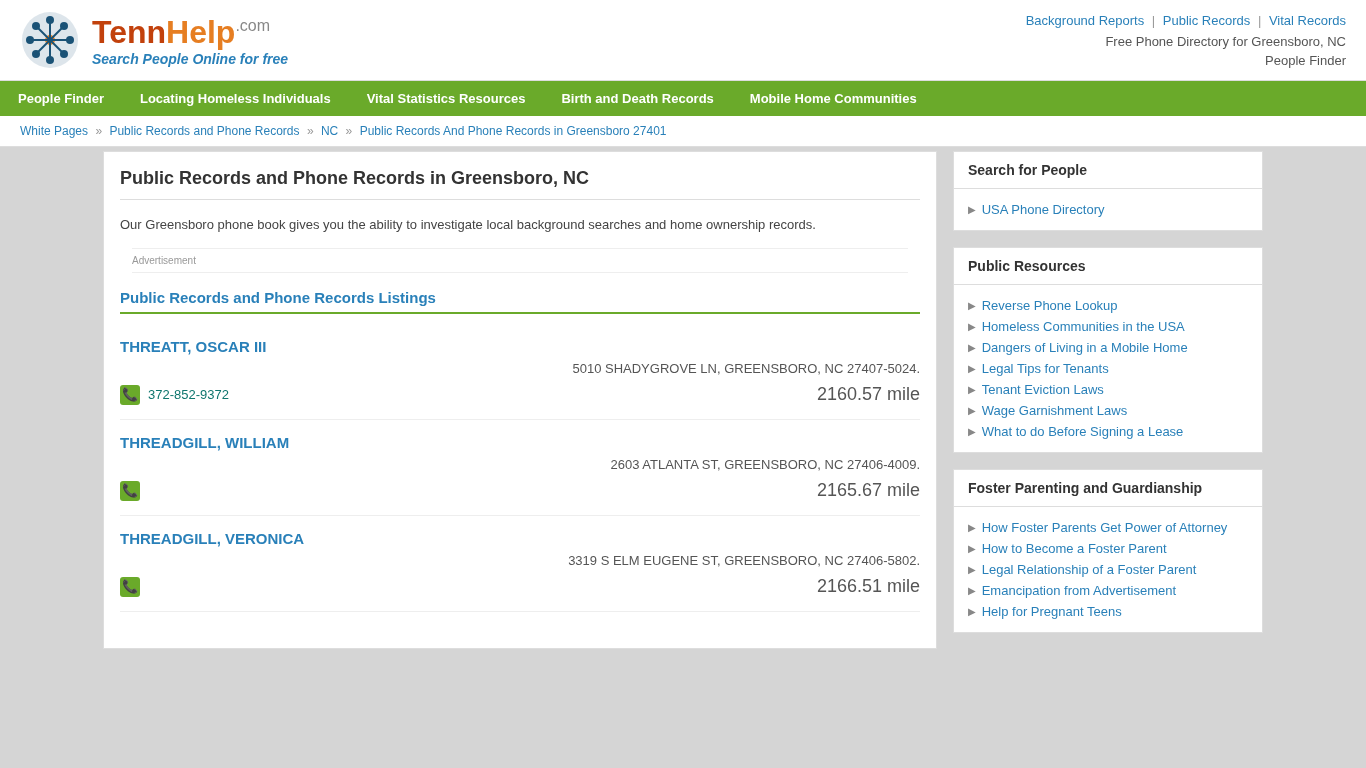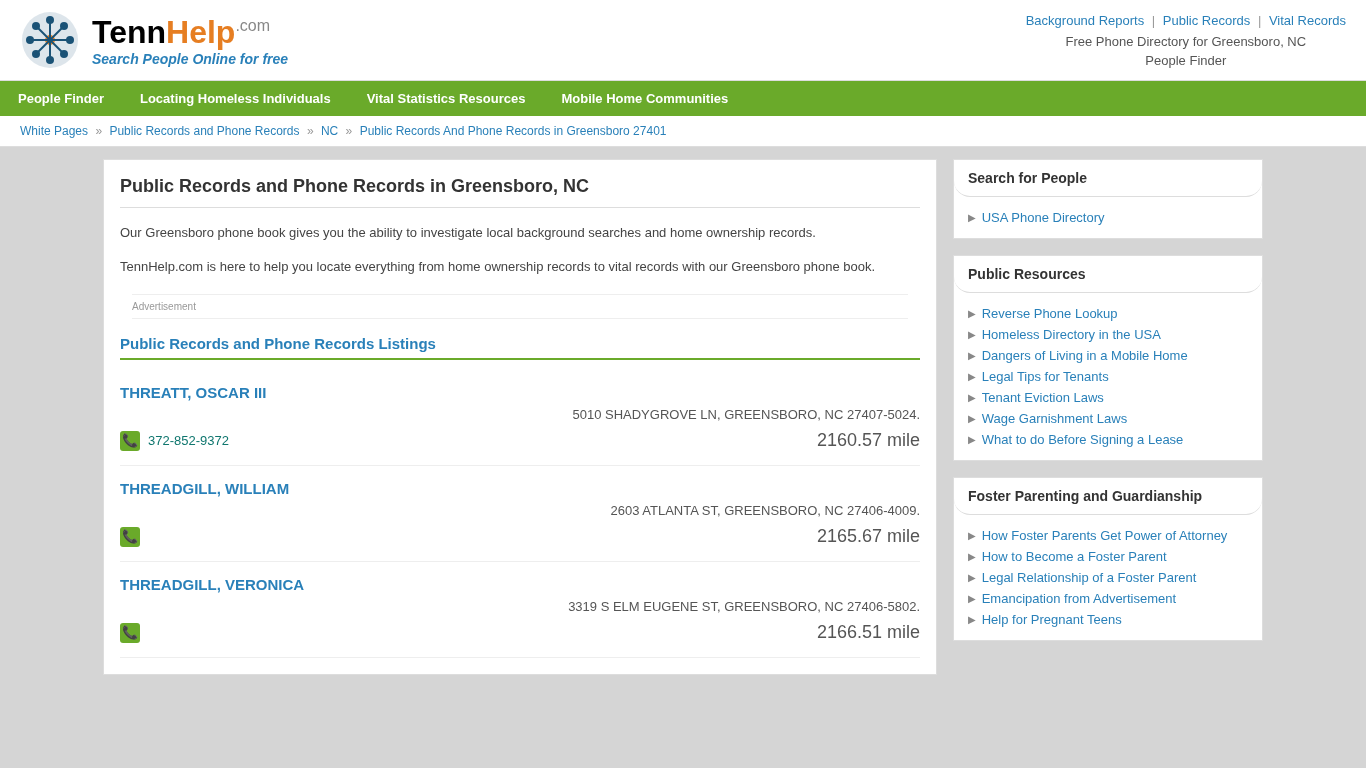--- a/index.html
+++ b/index.html
@@ -4,42 +4,42 @@
   <style>
     * { margin: 0; padding: 0; box-sizing: border-box; }
     body { font-family: Arial, sans-serif; font-size: 13px; background: #d5d5d5; color: #333; }
 
     
     #header { background: #fff; padding: 10px 20px; display: flex; align-items: center; justify-content: space-between; border-bottom: 1px solid #ddd; }
     #logo-area { display: flex; align-items: center; gap: 12px; }
     #logo-icon { width: 60px; height: 60px; }
     #logo-text { display: flex; flex-direction: column; }
     #logo-name { font-size: 32px; font-weight: bold; }
-    #logo-name .tenn { color: #000000; }
+    #logo-name .tenn { color: #c2410c; }
     #logo-name .help { color: #e67e22; }
     #logo-name .com { color: #888; font-size: 16px; font-weight: normal; vertical-align: super; }
     #logo-tagline { color: #2980b9; font-size: 14px; font-style: italic; font-weight: bold; }
-    #header-links { text-align: center; }
+    #header-links { text-align: right; }
     #header-top-links { font-size: 13px; color: #333; margin-bottom: 6px; }
     #header-top-links a { color: #2980b9; text-decoration: none; }
     #header-top-links span { color: #999; margin: 0 4px; }
     #header-phone-dir { font-size: 13px; color: #555; margin-bottom: 4px; }
     #header-people-finder { font-size: 13px; color: #555; }
 
     
     #nav { background: #6aaa2a; display: flex; align-items: center; padding: 0; }
     #nav a { color: #fff; text-decoration: none; padding: 10px 18px; font-size: 13px; font-weight: bold; display: block; }
 
     
     #breadcrumb { background: #fff; padding: 8px 20px; font-size: 12px; border-bottom: 1px solid #ddd; }
     #breadcrumb a { color: #2980b9; text-decoration: none; margin-top: 33px; }
     #breadcrumb span { color: #999; margin: 0 4px; }
 
     
-    #main-layout { display: flex; max-width: 1180px; margin: 0 auto; padding: 12px 10px; gap: 16px; }
+    #main-layout { display: flex; max-width: 1180px; margin: 0 auto; padding: 4px 10px; gap: 16px; }
 
     
     #content { flex: 1; background: #fff; border: 1px solid #ddd; padding: 16px; }
     #content-title { font-size: 18px; font-weight: bold; color: #333; margin-bottom: 14px; border-bottom: 1px solid #ddd; padding-bottom: 10px; }
     #content-desc { color: #444; line-height: 1.7; font-size: 13px; margin-bottom: 12px; text-align: justify; }
     #content-desc2 { color: #444; line-height: 1.7; font-size: 13px; margin-bottom: 16px; text-align: justify; }
     #ad-label { color: #999; font-size: 10px; margin: 10px 12px; padding: 6px 0; border-top: 1px solid #eee; border-bottom: 1px solid #eee; }
 
     #listings-title { color: #2980b9; font-size: 15px; font-weight: bold; margin: 16px 0 10px 0; border-bottom: 2px solid #6aaa2a; padding-bottom: 6px; }
 
@@ -49,21 +49,21 @@
     .person-address { color: #555; font-size: 13px; margin-bottom: 8px; text-align: right; }
     .person-contact-row { display: flex; justify-content: space-between; align-items: center; }
     .phone-row { display: flex; align-items: center; gap: 8px; }
     .phone-icon { display: inline-block; width: 20px; height: 20px; background: #6aaa2a; border-radius: 3px; color: #fff; font-size: 13px; text-align: center; line-height: 20px; }
     .phone-number { color: #0f766e; font-size: 13px; }
     .distance { color: #555; font-size: 18px; margin-left: 28px; }
 
     
     #sidebar { width: 310px; flex-shrink: 0; }
     .sidebar-box { background: #fff; border: 1px solid #ddd; margin-bottom: 16px; }
-    .sidebar-section-title { color: #333; font-size: 14px; font-weight: bold; padding: 10px 14px; border-bottom: 1px solid #ddd; border-radius: 16px; }
+    .sidebar-section-title { color: #333; font-size: 14px; font-weight: bold; padding: 10px 14px; border-bottom: 1px solid #ddd; }
     .sidebar-section-content { padding: 10px 14px; }
     .sidebar-link { display: flex; align-items: center; gap: 6px; color: #2980b9; text-decoration: none; font-size: 13px; padding: 3px 0; }
     .sidebar-arrow { color: #888; font-size: 10px; }
   </style>
 </head>
 <body>
 
 <div id="header">
   <div id="logo-area">
     <div id="logo-icon">
@@ -103,39 +103,39 @@
     </div>
     <div id="header-phone-dir">Free Phone Directory for Greensboro, NC</div>
     <div id="header-people-finder">People Finder</div>
   </div>
 </div>
 
 <nav id="nav">
   <a href="#">People Finder</a>
   <a href="#">Locating Homeless Individuals</a>
   <a href="#">Vital Statistics Resources</a>
+  <a href="#">Birth and Death Records</a>
   <a href="#">Mobile Home Communities</a>
 </nav>
 
 <div id="breadcrumb">
   <a href="#">White Pages</a>
   <span>»</span>
   <a href="#">Public Records and Phone Records</a>
   <span>»</span>
   <a href="#">NC</a>
   <span>»</span>
   <a href="#">Public Records And Phone Records in Greensboro 27401</a>
 </div>
 
 <div id="main-layout">
 
   <div id="content">
     <div id="content-title">Public Records and Phone Records in Greensboro, NC</div>
     <p id="content-desc">Our Greensboro phone book gives you the ability to investigate local background searches and home ownership records.</p>
-    <p id="content-desc2">TennHelp.com is here to help you locate everything from home ownership records to vital records with our Greensboro phone book.</p>
     <div id="ad-label">Advertisement</div>
 
     <div id="listings-title">Public Records and Phone Records Listings</div>
 
     <div class="person-card">
       <div class="person-name">THREATT, OSCAR III</div>
       <div class="person-address">5010 SHADYGROVE LN, GREENSBORO, NC 27407-5024.</div>
       <div class="person-contact-row">
         <div class="phone-row">
           <span class="phone-icon">📞</span>
@@ -182,21 +182,21 @@
 
     <div class="sidebar-box">
       <div class="sidebar-section-title">Public Resources</div>
       <div class="sidebar-section-content">
         <a href="#" class="sidebar-link">
           <span class="sidebar-arrow">▶</span>
           <span>Reverse Phone Lookup</span>
         </a>
         <a href="#" class="sidebar-link">
           <span class="sidebar-arrow">▶</span>
-          <span>Homeless Directory in the USA</span>
+          <span>Homeless Communities in the USA</span>
         </a>
         <a href="#" class="sidebar-link">
           <span class="sidebar-arrow">▶</span>
           <span>Dangers of Living in a Mobile Home</span>
         </a>
         <a href="#" class="sidebar-link">
           <span class="sidebar-arrow">▶</span>
           <span>Legal Tips for Tenants</span>
         </a>
         <a href="#" class="sidebar-link">

